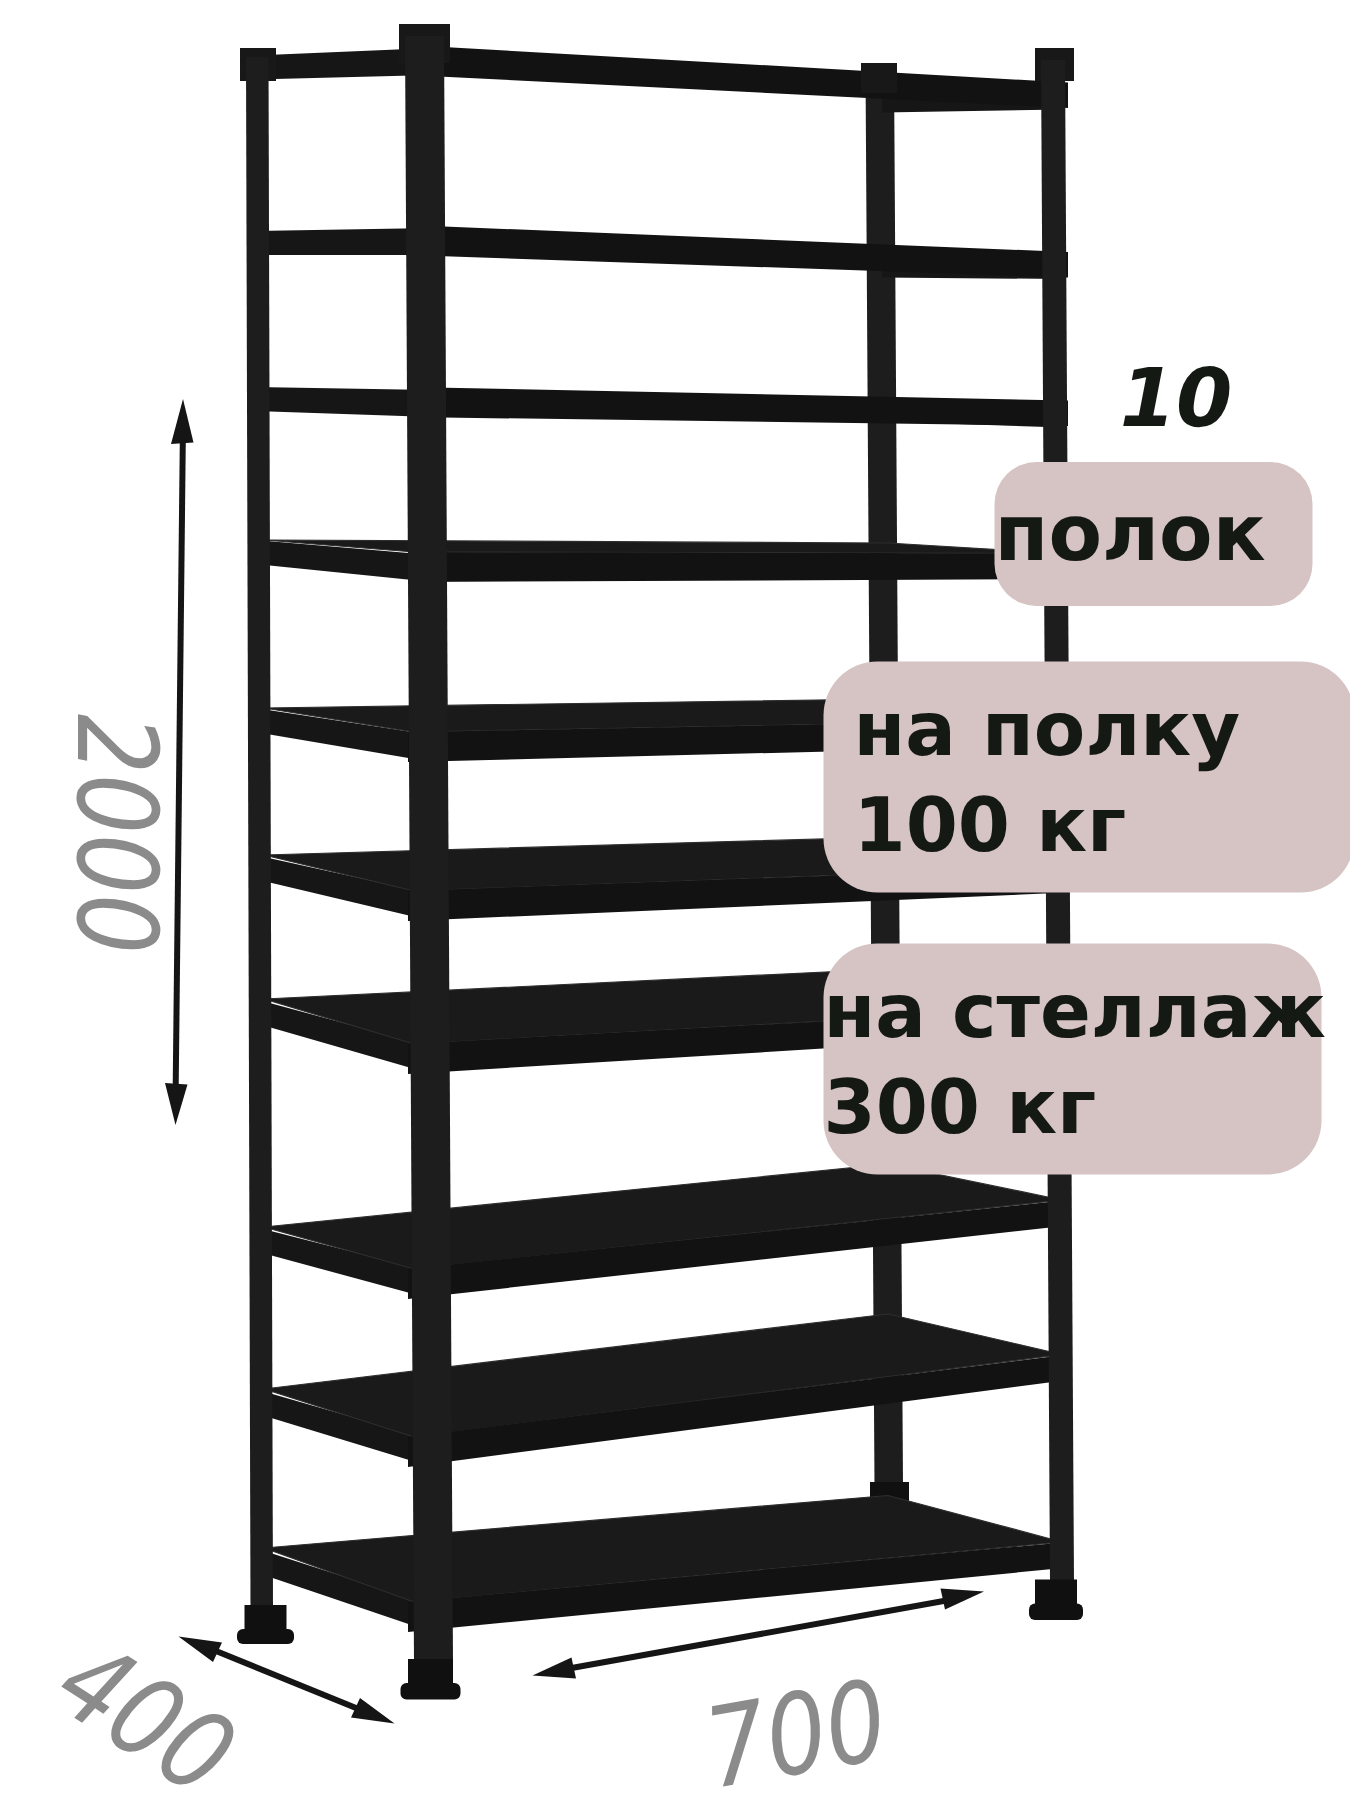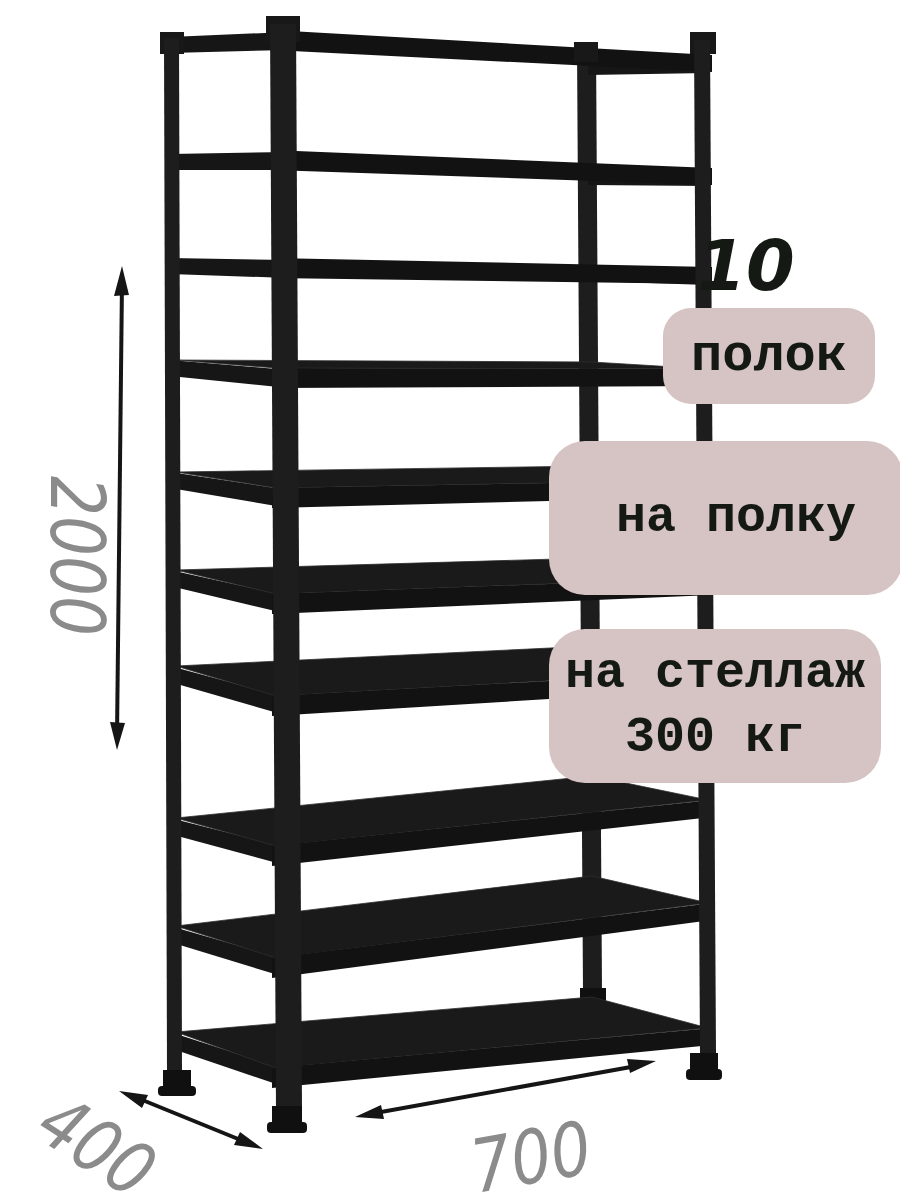--- a/index.html
+++ b/index.html
@@ -10,28 +10,28 @@
   #rack-svg{position:absolute;left:0;top:0;}
   .dim{
     position:absolute;color:var(--dim-color,#8b8b8b);
     font-style:italic;font-weight:400;font-size:74px;line-height:1;
     transform-origin:center;white-space:nowrap;letter-spacing:0px;
   }
   #dim-height{left:77px;top:556px;transform:translate(-50%,-50%) rotate(90deg) scaleX(0.85);}
   #dim-depth{left:97px;top:1146px;transform:translate(-50%,-50%) rotate(33deg) scaleX(0.85);}
   #dim-width{left:531px;top:1157px;transform:translate(-50%,-50%) rotate(-10deg) scaleX(0.85);}
   #count-number{
-    position:absolute;left:746px;top:266px;transform:translate(-50%,-50%);
-    font-size:70px;font-weight:700;font-style:italic;color:var(--badge-text,#141914);
+    position:absolute;left:784px;top:266px;transform:translate(-50%,-50%);
+    font-size:54px;font-weight:700;font-style:italic;color:var(--badge-text,#141914);
     line-height:1;white-space:nowrap;
   }
   .badge{
     position:absolute;background:var(--badge-bg,#d6c3c3);
-    display:flex;flex-direction:column;align-items:center;justify-content:center;
-    color:var(--badge-text,#141914);font-weight:700;text-align:center;font-family:Liberation Mono, monospace;
+    display:flex;flex-direction:column;align-items:flex-start;justify-content:center;
+    color:var(--badge-text,#141914);font-weight:700;text-align:center;
   }
   .badge span{display:block;white-space:nowrap;}
   #badge-count{left:663px;top:308px;width:212px;height:96px;border-radius:28px;font-size:52px;}
   #badge-shelf-load{left:549px;top:441px;width:334px;height:154px;border-radius:36px;font-size:50px;line-height:64px;padding-left:20px;}
   #badge-rack-load{left:549px;top:629px;width:332px;height:154px;border-radius:36px;font-size:50px;line-height:64px;}
 </style>
 </head>
 <body>
 
 <div id="stage">
@@ -132,20 +132,21 @@
   <div class="dim" id="dim-width">700</div>
 
   <div id="count-number">10</div>
 
   <div class="badge" id="badge-count">
     <span>полок</span>
   </div>
 
   <div class="badge" id="badge-shelf-load">
     <span>на полку</span>
+    <span>100 кг</span>
   </div>
 
   <div class="badge" id="badge-rack-load">
     <span>на стеллаж</span>
     <span>300 кг</span>
   </div>
 
 </div>
 
 </body></html>

